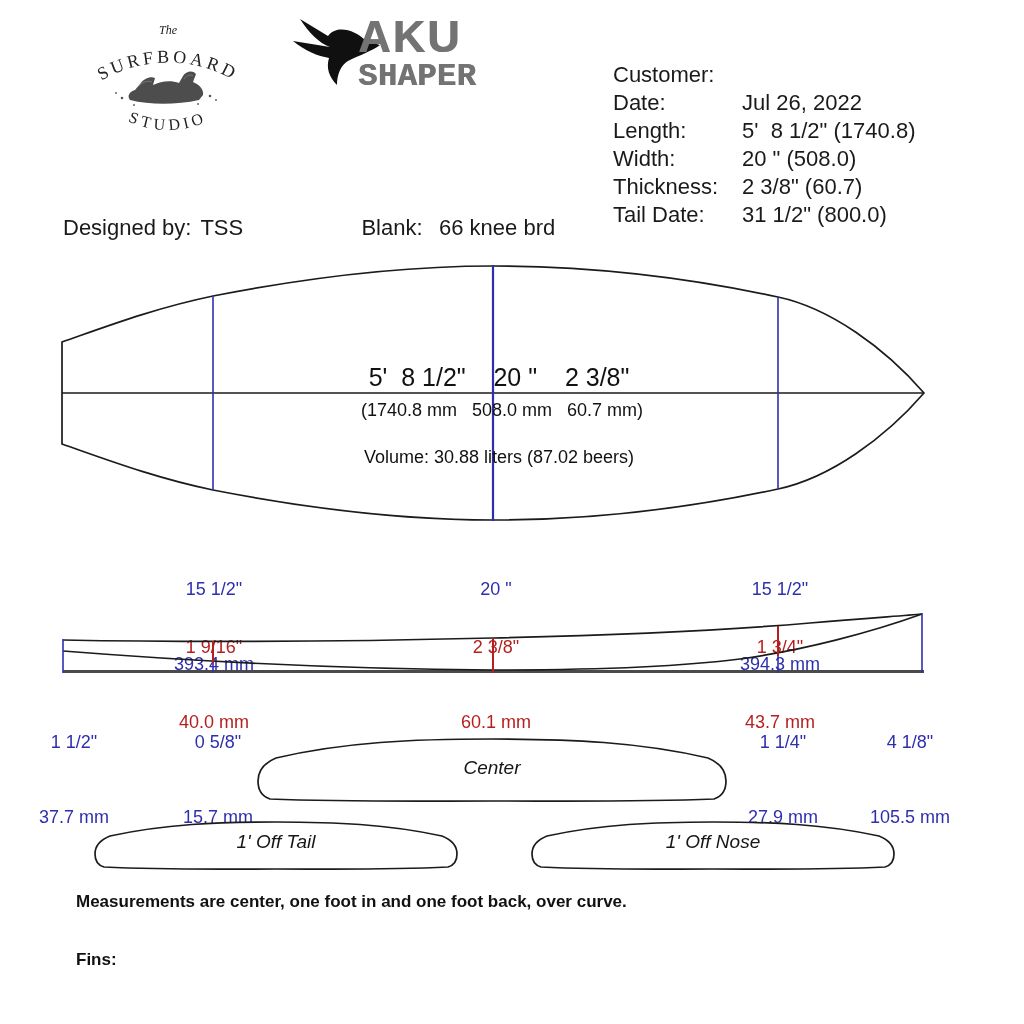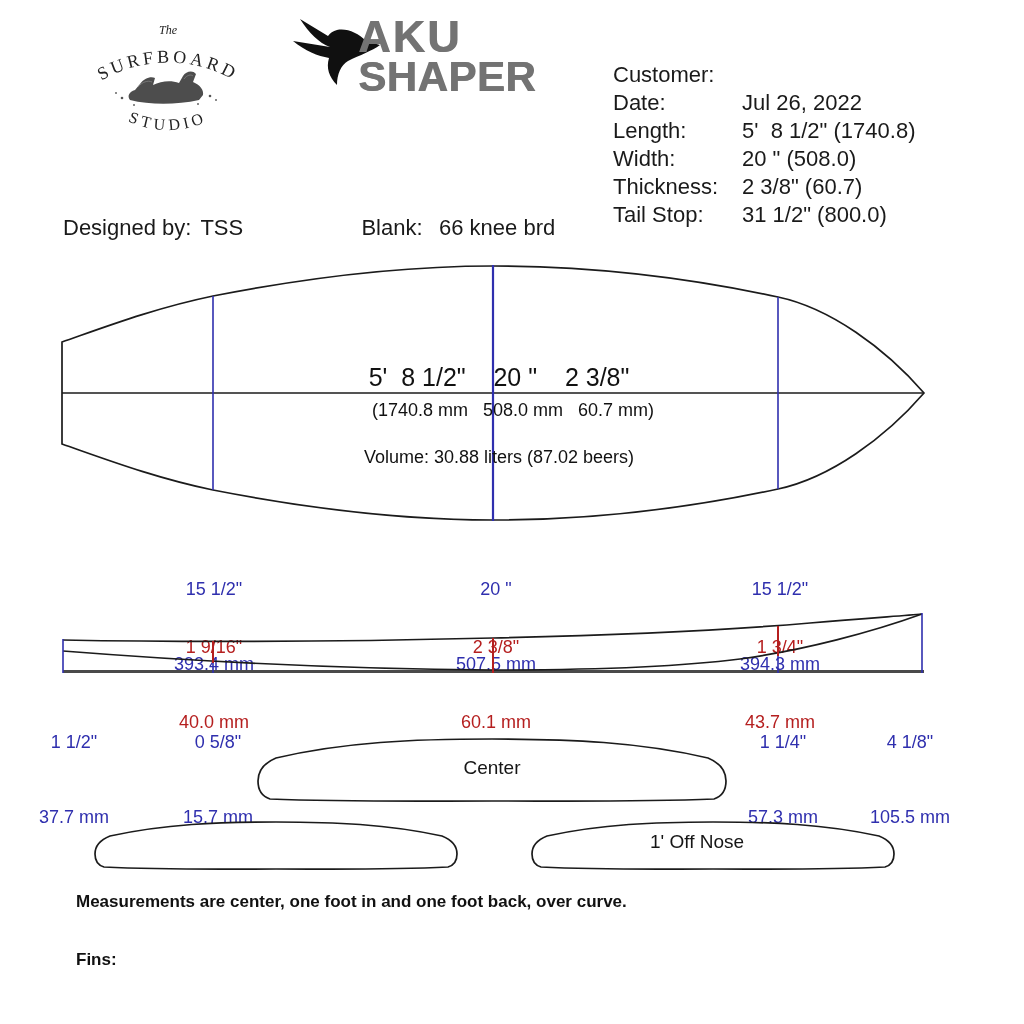--- a/index.html
+++ b/index.html
@@ -9,36 +9,36 @@
   }
   html,body{margin:0;padding:0;background:#ffffff;}
   .page{
     position:relative;width:1024px;height:973px;background:#ffffff;
     font-family:"Liberation Sans",sans-serif;color:var(--ink);overflow:hidden;
   }
   .abs{position:absolute;}
   
   .aku{text-align:left;font-weight:bold;color:#737373;}
   .aku1{font-size:45px;line-height:42px;letter-spacing:2px;text-shadow:0.8px 0 0 currentColor;}
-  .aku2{font-size:42px;line-height:38px;letter-spacing:0.5px;text-shadow:0.8px 0 0 currentColor;}
+  .aku2{font-size:32px;line-height:38px;letter-spacing:0.5px;text-shadow:0.8px 0 0 currentColor;font-family:Liberation Mono, monospace;}
   .crow{height:28px;font-size:22px;white-space:nowrap;}
   .clabel{display:inline-block;width:129px;margin-top:45px;}
   .cval{white-space:pre;}
   .fsz{font-size:22px;white-space:nowrap;}
   .flabel{display:inline-block;width:94px;}
   .gap{display:inline-block;width:9px;}
   
   .dims{font-size:25px;text-align:center;white-space:pre;color:#111;}
   .dimsmm{font-size:18px;text-align:center;white-space:pre;color:#111;}
   
   .meas{font-size:18px;line-height:25px;text-align:center;white-space:pre;}
   .blue{color:var(--measure-blue);}
   .red{color:var(--measure-red);}
   
-  .sectlabel{font-size:19px;text-align:center;color:#161616;}
+  .sectlabel{font-size:19px;text-align:center;color:#161616;font-style:italic;}
   .sect{fill:#ffffff;stroke:#1b1b1b;stroke-width:1.7;}
   
   .outline{fill:none;stroke:#1b1b1b;stroke-width:1.7;}
   .thinline{fill:none;stroke:#1b1b1b;stroke-width:1.4;}
   .blueline{stroke:var(--measure-blue);stroke-width:1.6;fill:none;}
   .bluelinew{stroke:var(--measure-blue);stroke-width:2.2;fill:none;}
   .redline{stroke:var(--measure-red);stroke-width:2;fill:none;}
   .baseline{stroke:#4a4a4a;stroke-width:3;fill:none;}
   
   .foot{font-size:17px;font-weight:bold;color:#111;white-space:pre;}
@@ -83,49 +83,48 @@
     <div class="aku1">AKU</div>
     <div class="aku2">SHAPER</div>
   </div>
 
   <div class="abs" style="left:613px;top:17px;">
     <div class="crow"><span class="clabel">Customer:</span><span class="cval"></span></div>
     <div class="crow"><span class="clabel">Date:</span><span class="cval">Jul 26, 2022</span></div>
     <div class="crow"><span class="clabel">Length:</span><span class="cval">5'  8 1/2" (1740.8)</span></div>
     <div class="crow"><span class="clabel">Width:</span><span class="cval">20 " (508.0)</span></div>
     <div class="crow"><span class="clabel">Thickness:</span><span class="cval">2 3/8" (60.7)</span></div>
-    <div class="crow"><span class="clabel">Tail Stop:</span><span class="cval">31 1/2" (800.0)</span></div>
+    <div class="crow"><span class="clabel">Tail Date:</span><span class="cval">31 1/2" (800.0)</span></div>
   </div>
 
   <div class="abs fsz" style="left:345px;top:215px;text-align:center;">
     <span class="flabel">Blank:</span><span>66 knee brd</span>
   </div>
   <div class="abs fsz" style="left:63px;top:215px;">
     <span>Designed by:</span><span class="gap"></span><span>TSS</span>
   </div>
 
   <svg class="abs" style="left:40px;top:253px;" width="920" height="285" viewBox="0 0 920 285">
     <path class="outline" d="M22,89 C65,74 115,55 173,43 C260,26 360,13 453,13 C550,13 650,25 738,44 C790,55 845,95 884,140 C845,185 790,225 738,236 C650,255 550,267 453,267 C360,267 260,254 173,237 C115,225 65,206 22,191 Z"></path>
     <path class="thinline" d="M22,140 L884,140"></path>
     <path class="blueline" d="M173,43 L173,237"></path>
     <path class="bluelinew" d="M453,12 L453,268"></path>
     <path class="blueline" d="M738,44 L738,236"></path>
   </svg>
 
   <div class="abs dims" style="left:299px;top:363px;width:400px;">5'  8 1/2"    20 "    2 3/8"</div>
-  <div class="abs dimsmm" style="left:313px;top:400px;width:400px;">(1740.8 mm   508.0 mm   60.7 mm)</div>
+  <div class="abs dimsmm" style="left:302px;top:400px;width:400px;">(1740.8 mm   508.0 mm   60.7 mm)</div>
   <div class="abs dimsmm" style="left:299px;top:447px;width:400px;">Volume: 30.88 liters (87.02 beers)</div>
 
   <div class="abs meas blue" style="left:124px;top:527px;width:180px;">
     <div>15 1/2"</div>
     <div>393.4 mm</div>
   </div>
   <div class="abs meas blue" style="left:406px;top:527px;width:180px;">
     <div>20 "</div>
-    <div>507.5 mm</div>
   </div>
   <div class="abs meas blue" style="left:690px;top:527px;width:180px;">
     <div>15 1/2"</div>
     <div>394.3 mm</div>
   </div>
 
   <div class="abs meas red" style="left:124px;top:585px;width:180px;">
     <div>1 9/16"</div>
     <div>40.0 mm</div>
   </div>
@@ -154,38 +153,39 @@
   <div class="abs meas blue" style="left:4px;top:680px;width:140px;">
     <div>1 1/2"</div>
     <div>37.7 mm</div>
   </div>
   <div class="abs meas blue" style="left:148px;top:680px;width:140px;">
     <div>0 5/8"</div>
     <div>15.7 mm</div>
   </div>
   <div class="abs meas blue" style="left:713px;top:680px;width:140px;">
     <div>1 1/4"</div>
-    <div>57.3 mm</div>
+    <div>27.9 mm</div>
   </div>
   <div class="abs meas blue" style="left:840px;top:680px;width:140px;">
     <div>4 1/8"</div>
     <div>105.5 mm</div>
   </div>
 
   <svg class="abs" style="left:256px;top:737px;" width="472" height="66" viewBox="0 0 472 66">
     <path class="sect" d="M14,62 C5,59 2,52 2,44 C2,34 8,26 20,21 C88,5 158,2 236,2 C314,2 384,5 452,21 C464,26 470,34 470,44 C470,52 467,59 458,62 C384,65 312,64 236,64 C160,64 88,65 14,62 Z"></path>
   </svg>
   <div class="abs sectlabel" style="left:256px;top:757px;width:472px;">Center</div>
 
   <svg class="abs" style="left:93px;top:820px;" width="366" height="50" viewBox="0 0 366 50">
     <path class="sect" d="M11,47 C4,45 2,40 2,34 C2,26 7,20 17,16 C72,4 125,2 183,2 C241,2 294,4 349,16 C359,20 364,26 364,34 C364,40 362,45 355,47 C294,50 240,49 183,49 C126,49 72,50 11,47 Z"></path>
   </svg>
+  <div class="abs sectlabel" style="left:93px;top:831px;width:366px;">1' Off Tail</div>
 
   <svg class="abs" style="left:530px;top:820px;" width="366" height="50" viewBox="0 0 366 50">
     <path class="sect" d="M11,47 C4,45 2,40 2,34 C2,26 7,20 17,16 C72,4 125,2 183,2 C241,2 294,4 349,16 C359,20 364,26 364,34 C364,40 362,45 355,47 C294,50 240,49 183,49 C126,49 72,50 11,47 Z"></path>
   </svg>
-  <div class="abs sectlabel" style="left:514px;top:831px;width:366px;">1' Off Nose</div>
+  <div class="abs sectlabel" style="left:530px;top:831px;width:366px;">1' Off Nose</div>
 
   <div class="abs foot" style="left:76px;top:892px;">Measurements are center, one foot in and one foot back, over curve.</div>
   <div class="abs foot" style="left:76px;top:950px;">Fins:</div>
   <div class="abs foot" style="left:76px;top:1007px;">Comments:</div>
 
 </div>
 
 </body></html>

